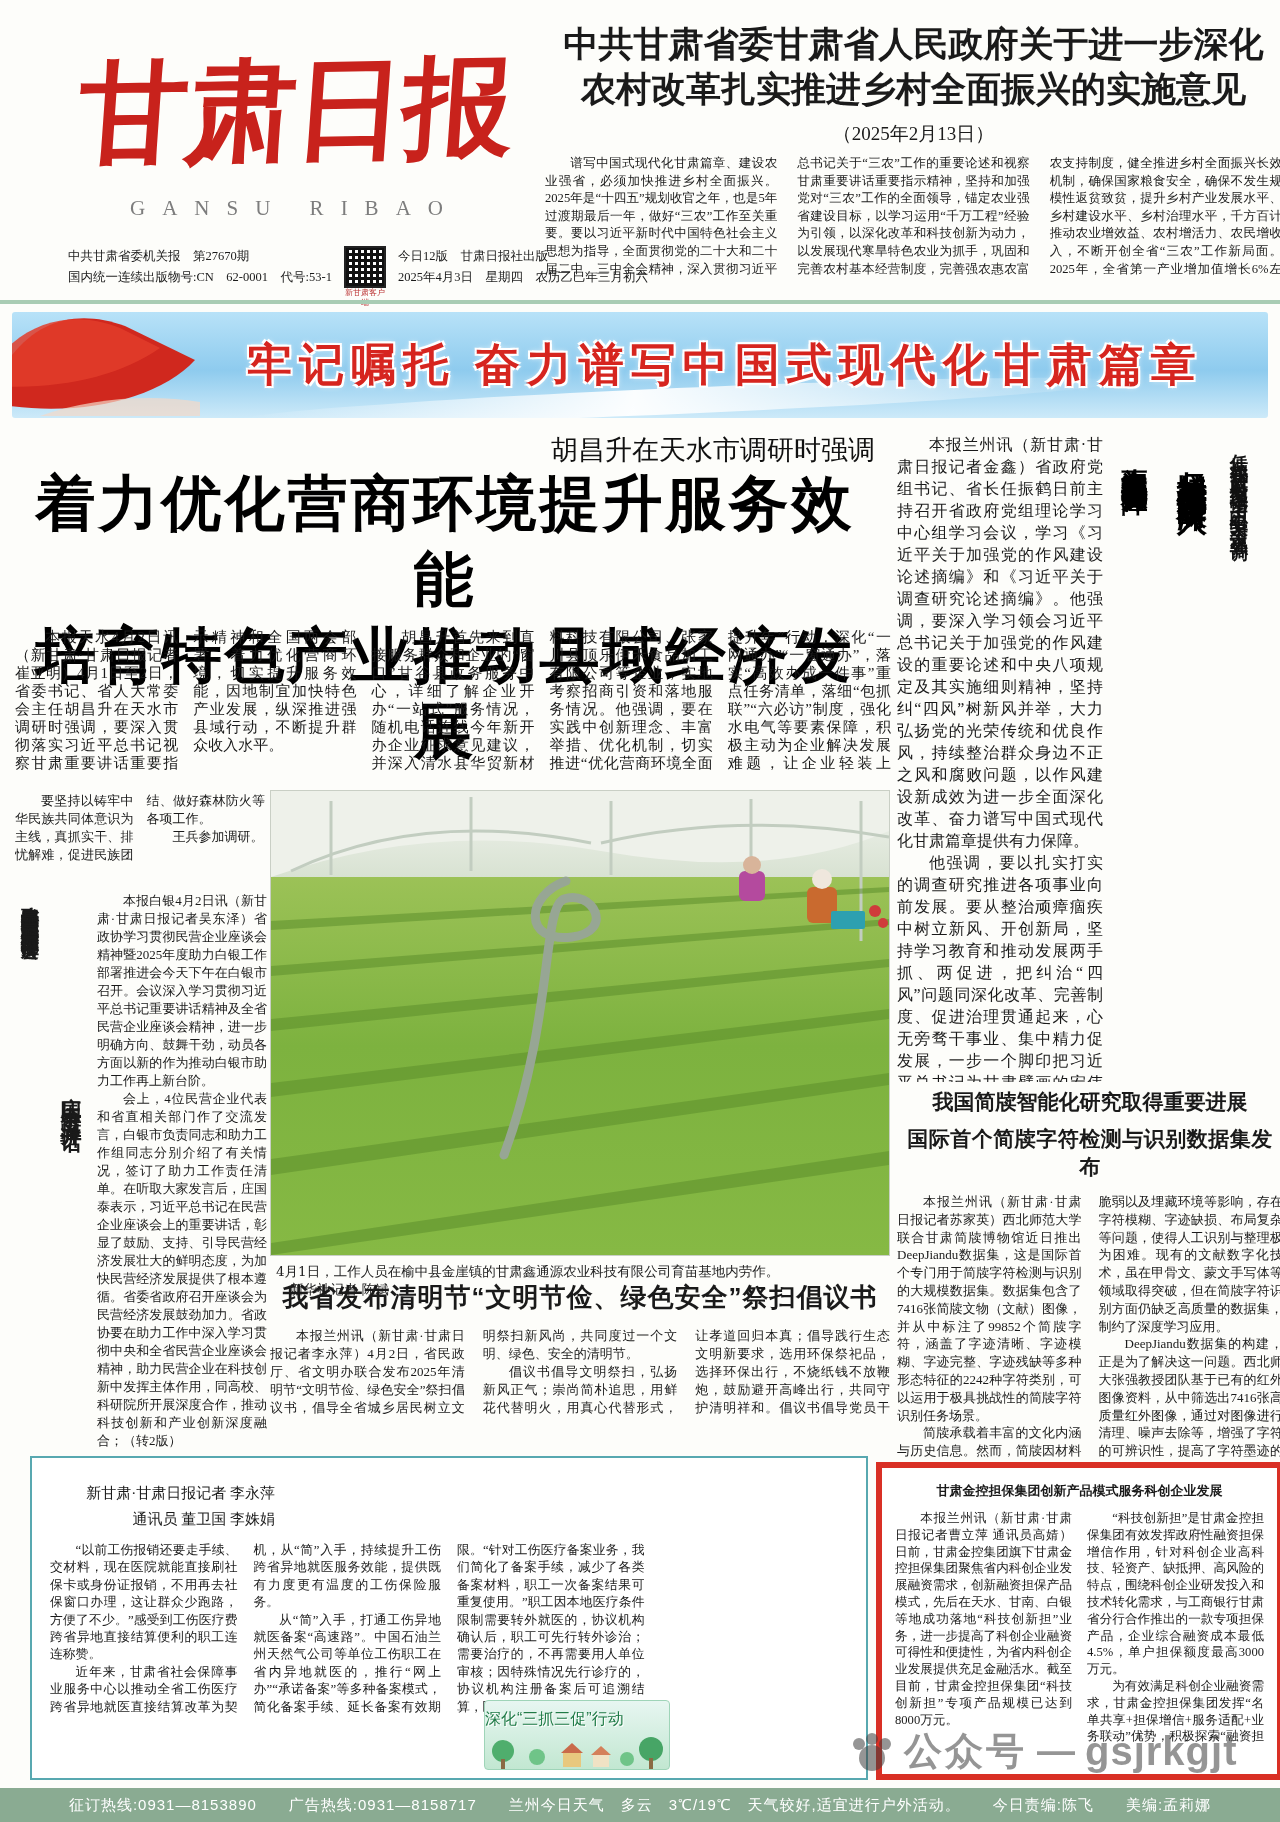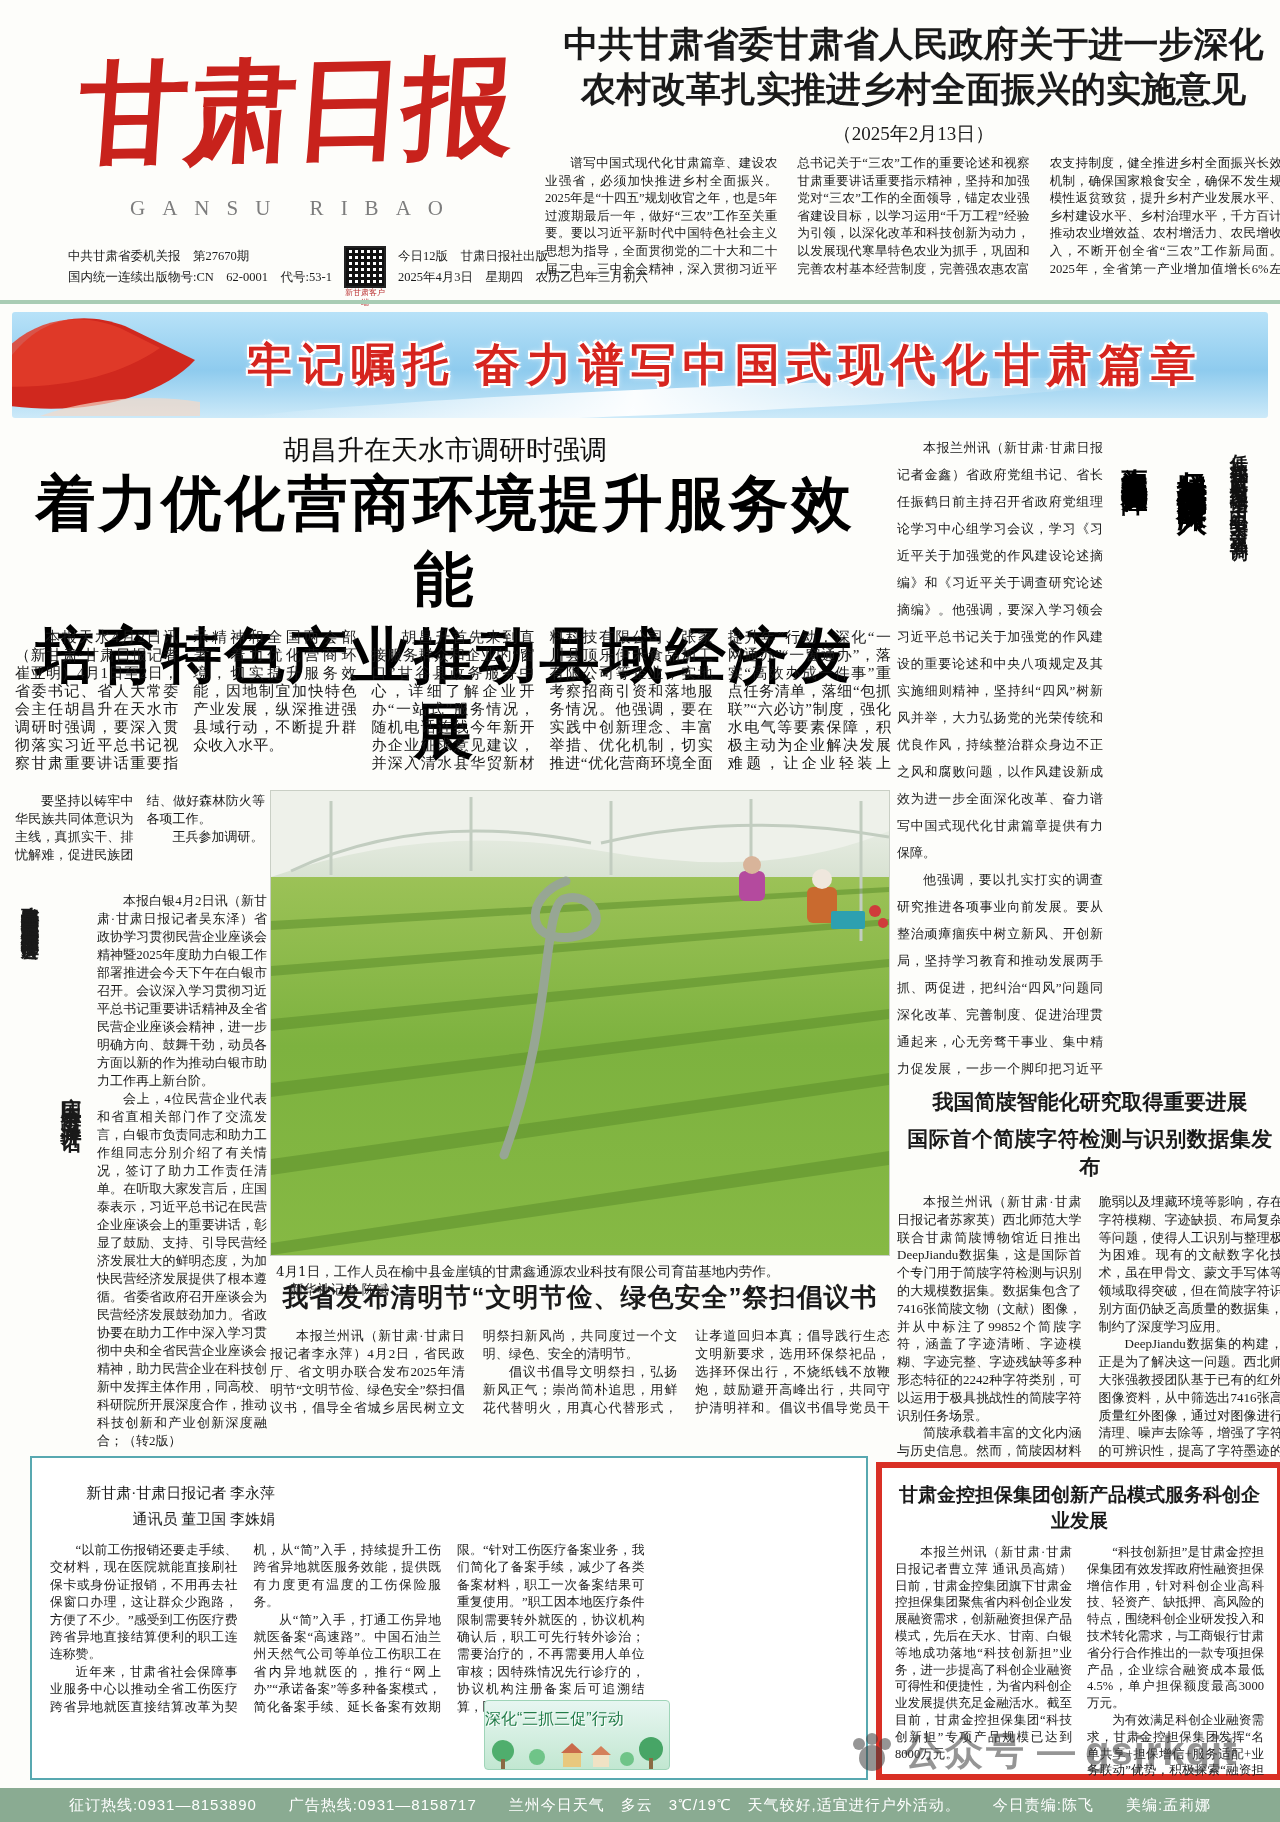--- a/index.html
+++ b/index.html
@@ -58,21 +58,21 @@
   }
   .banner .slogan {
     position:absolute; left:200px; right:30px; top:0; height:100%;
     display:flex; align-items:center; justify-content:center;
     font-family:"Liberation Sans",sans-serif; font-weight:900;
     font-size:45px; letter-spacing:7px; color:#d6251f;
     text-shadow:2px 2px 0 #fff,-2px 2px 0 #fff,2px -2px 0 #fff,-2px -2px 0 #fff,0 0 6px #fff;
   }
 
   
-  .lead-kicker { left:15px; top:432px; width:860px; text-align:center;
+  .lead-kicker { left:15px; top:432px; width:860px; text-align:right;
     font-family:"Liberation Sans",sans-serif; font-size:27px; color:#111; }
   .lead-headline { left:8px; top:466px; width:874px; text-align:center;
     font-family:"Liberation Sans",sans-serif; font-weight:900;
     font-size:60px; line-height:76px; letter-spacing:3px; color:#000; }
   .lead-body { left:15px; top:628px; width:876px; height:156px; overflow:hidden;
     column-count:5; column-gap:15px; column-fill:auto; font-size:15px; line-height:18px; }
   .lead-more { left:15px; top:792px; width:250px; height:94px; overflow:hidden;
     column-count:2; column-gap:13px; column-fill:auto; font-size:13px; line-height:18px; }
 
   
@@ -92,21 +92,21 @@
 
   
   .qingming { left:270px; top:1280px; width:620px; }
   .qm-h { text-align:center; font-family:"Liberation Sans",sans-serif; font-weight:900;
     font-size:26px; letter-spacing:1px; margin-bottom:12px; }
   .qm-body { height:96px; overflow:hidden; column-count:3; column-gap:18px; column-fill:auto;
     font-size:13px; line-height:18px; }
 
   
   .renzhenhe { left:897px; top:434px; width:386px; height:648px; display:flex; gap:6px; }
-  .rz-body { width:206px; height:648px; overflow:hidden; font-size:13px; line-height:27px; }
+  .rz-body { width:206px; height:648px; overflow:hidden; font-size:16px; line-height:22px; }
   .rz-heads { writing-mode:vertical-rl; height:540px; margin-top:14px;
     font-family:"Liberation Sans",sans-serif; font-weight:900; color:#000; }
   .rz-heads .vh1 { font-size:30px; letter-spacing:2px; padding:0 9px; }
   .rz-heads .vh2 { font-size:26px; letter-spacing:1px; padding:0 9px; }
   .rz-kicker { font-family:"Liberation Sans",sans-serif; font-weight:600;
     font-size:18px; letter-spacing:4px; height:580px; margin-top:6px; color:#111; }
 
   
   .jiandu { left:897px; top:1088px; width:386px; }
   .jd-kicker { text-align:center; font-family:"Liberation Sans",sans-serif; font-weight:800;
@@ -132,21 +132,21 @@
     border-radius:4px; overflow:hidden; z-index:3; }
   .cartoon .ct-label { position:absolute; left:0; right:0; top:8px; text-align:left;
     font-family:"Liberation Sans",sans-serif; font-weight:400; font-size:16px; color:#1f7a46;
     text-shadow:1px 1px 0 #fff; }
   .cartoon svg { position:absolute; bottom:0; left:0; }
 
   
   .jinkong { left:876px; top:1462px; width:407px; height:318px;
     border:6px solid #d93025; background:#fff; padding:10px 13px; }
   .jk-h { text-align:center; font-family:Liberation Mono, monospace; font-weight:900;
-    font-size:19px; margin:4px 0 10px; }
+    font-size:13px; margin:4px 0 10px; }
   .jk-body { height:244px; overflow:hidden; column-count:2; column-gap:15px; column-fill:auto;
     font-size:12.6px; line-height:16.8px; }
 
   
   .footer { left:0; top:1788px; width:1280px; height:34px; background:#8aab92;
     color:#fff; display:flex; align-items:center; justify-content:center;
     font-size:15px; letter-spacing:1px; font-family:"Liberation Sans",sans-serif; white-space:pre; }
 
   
   .watermark { left:850px; top:1726px; display:flex; align-items:center; gap:10px;

